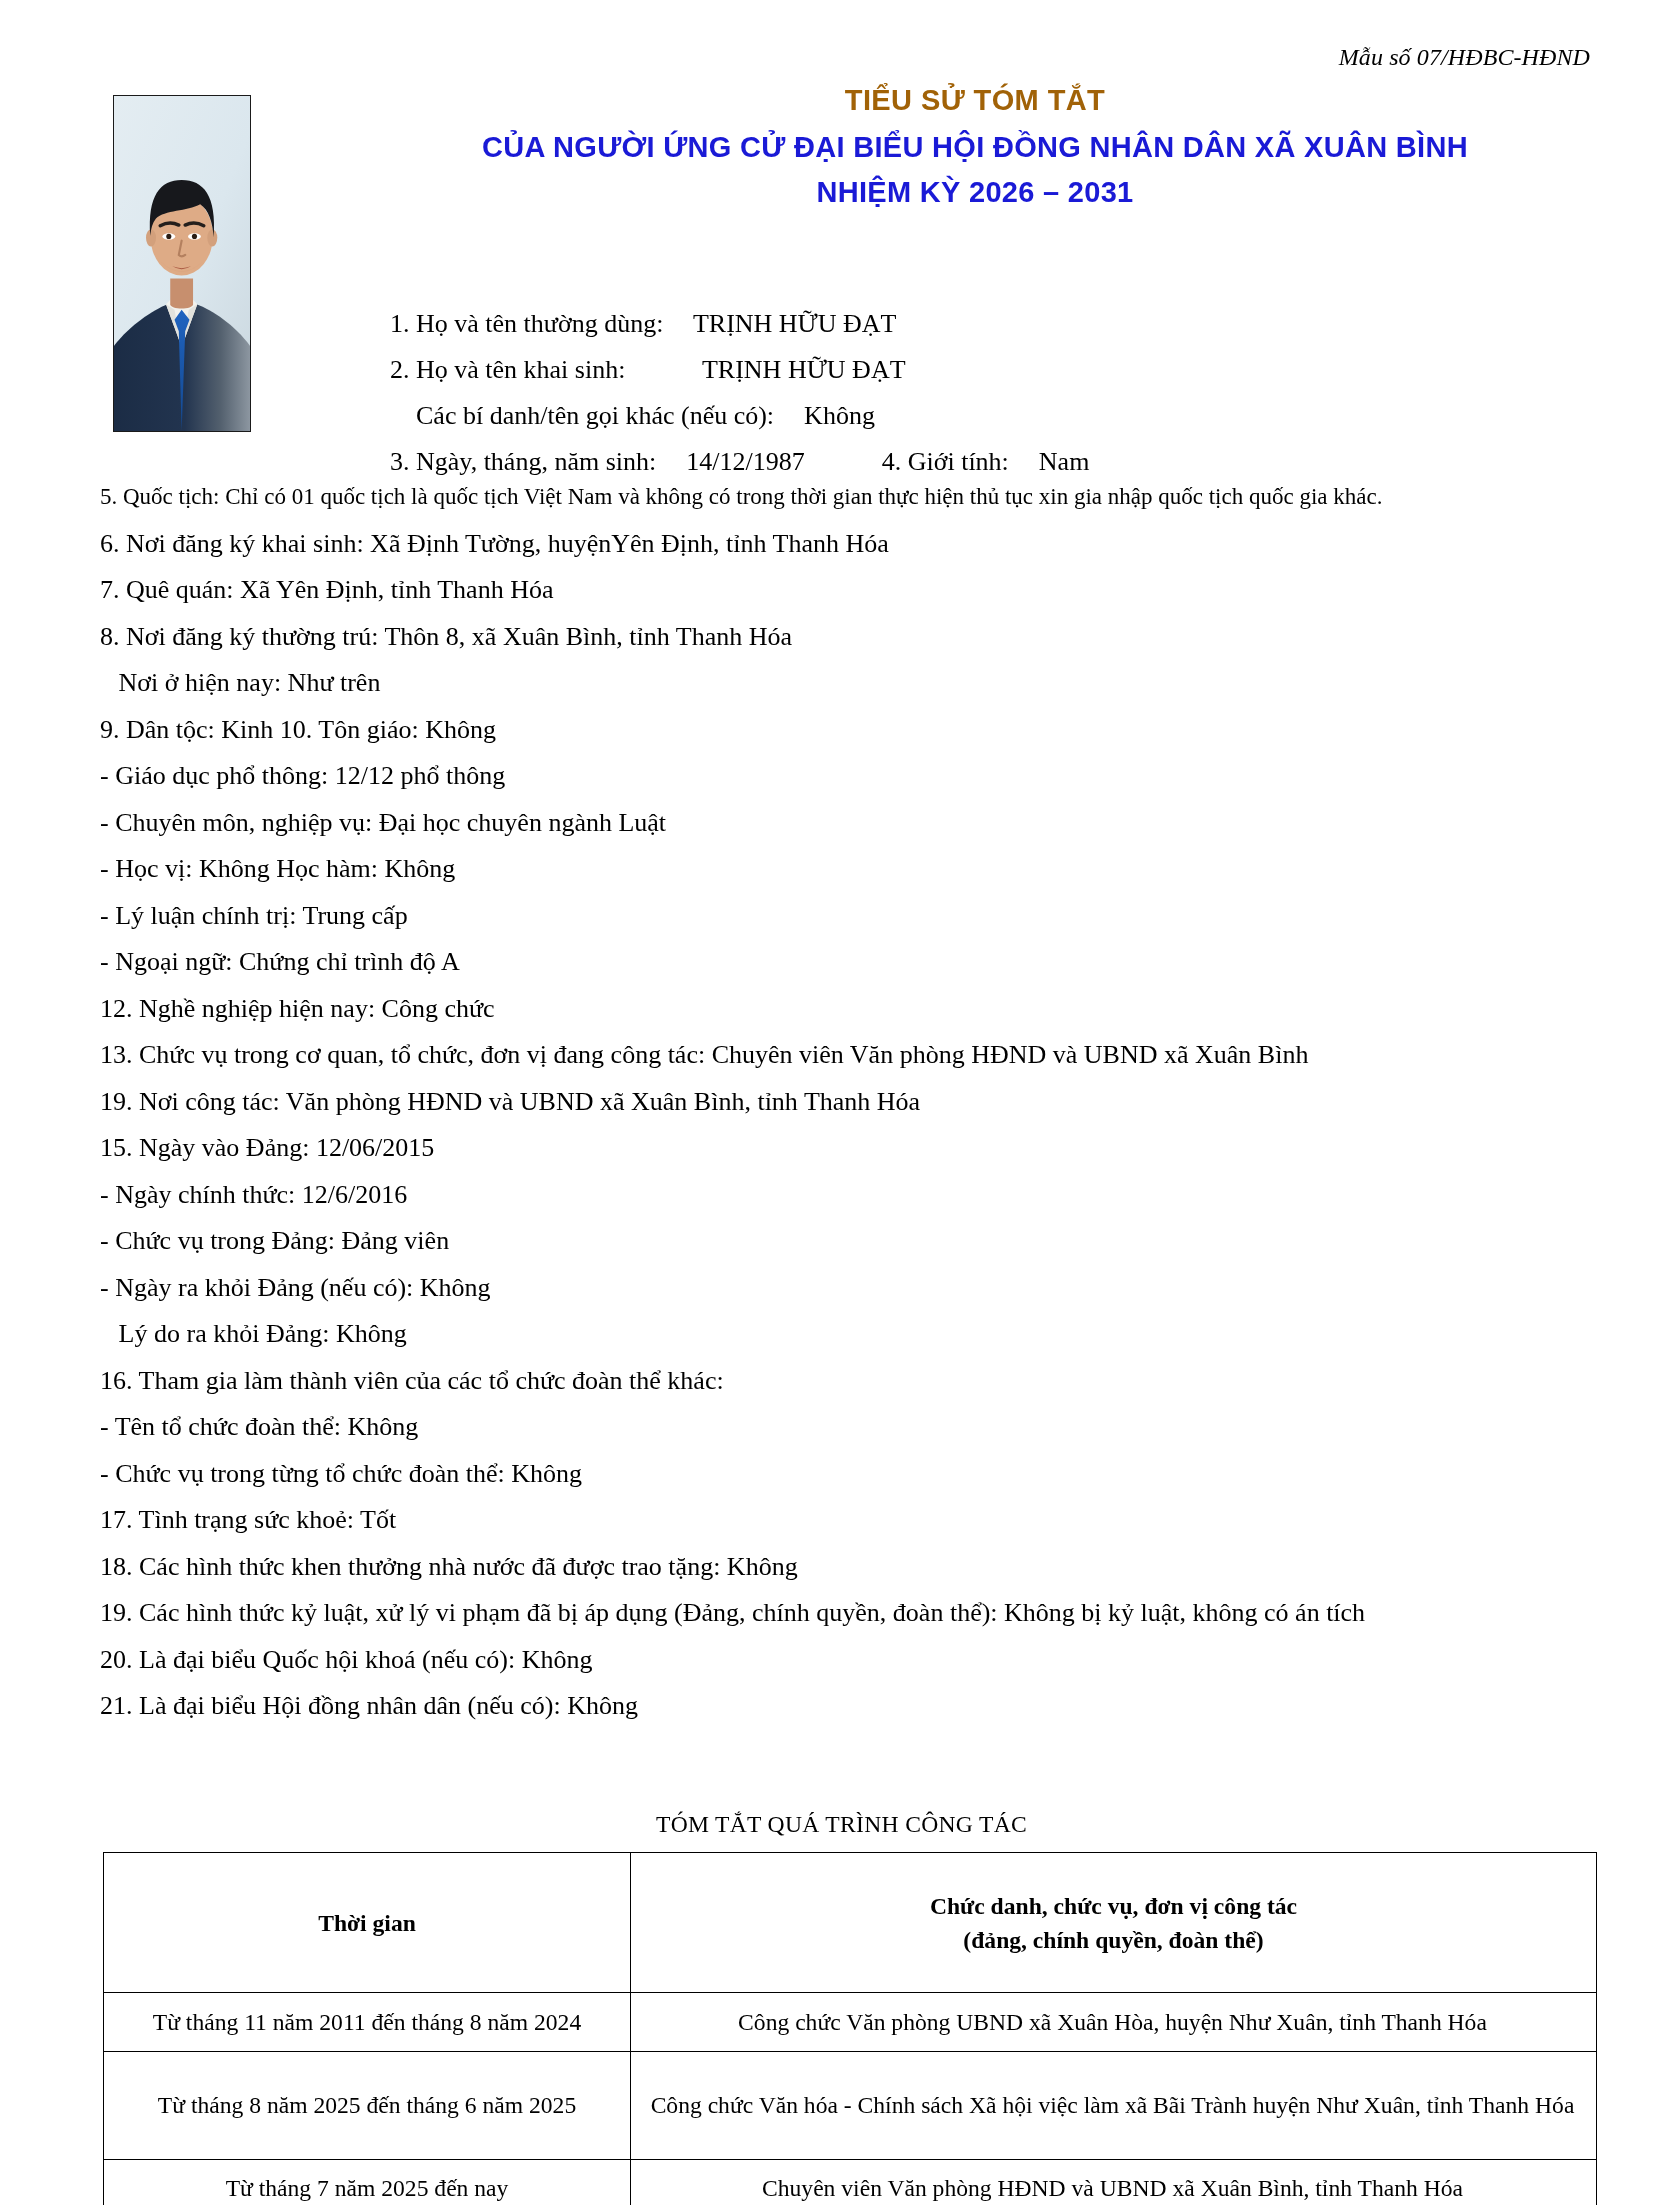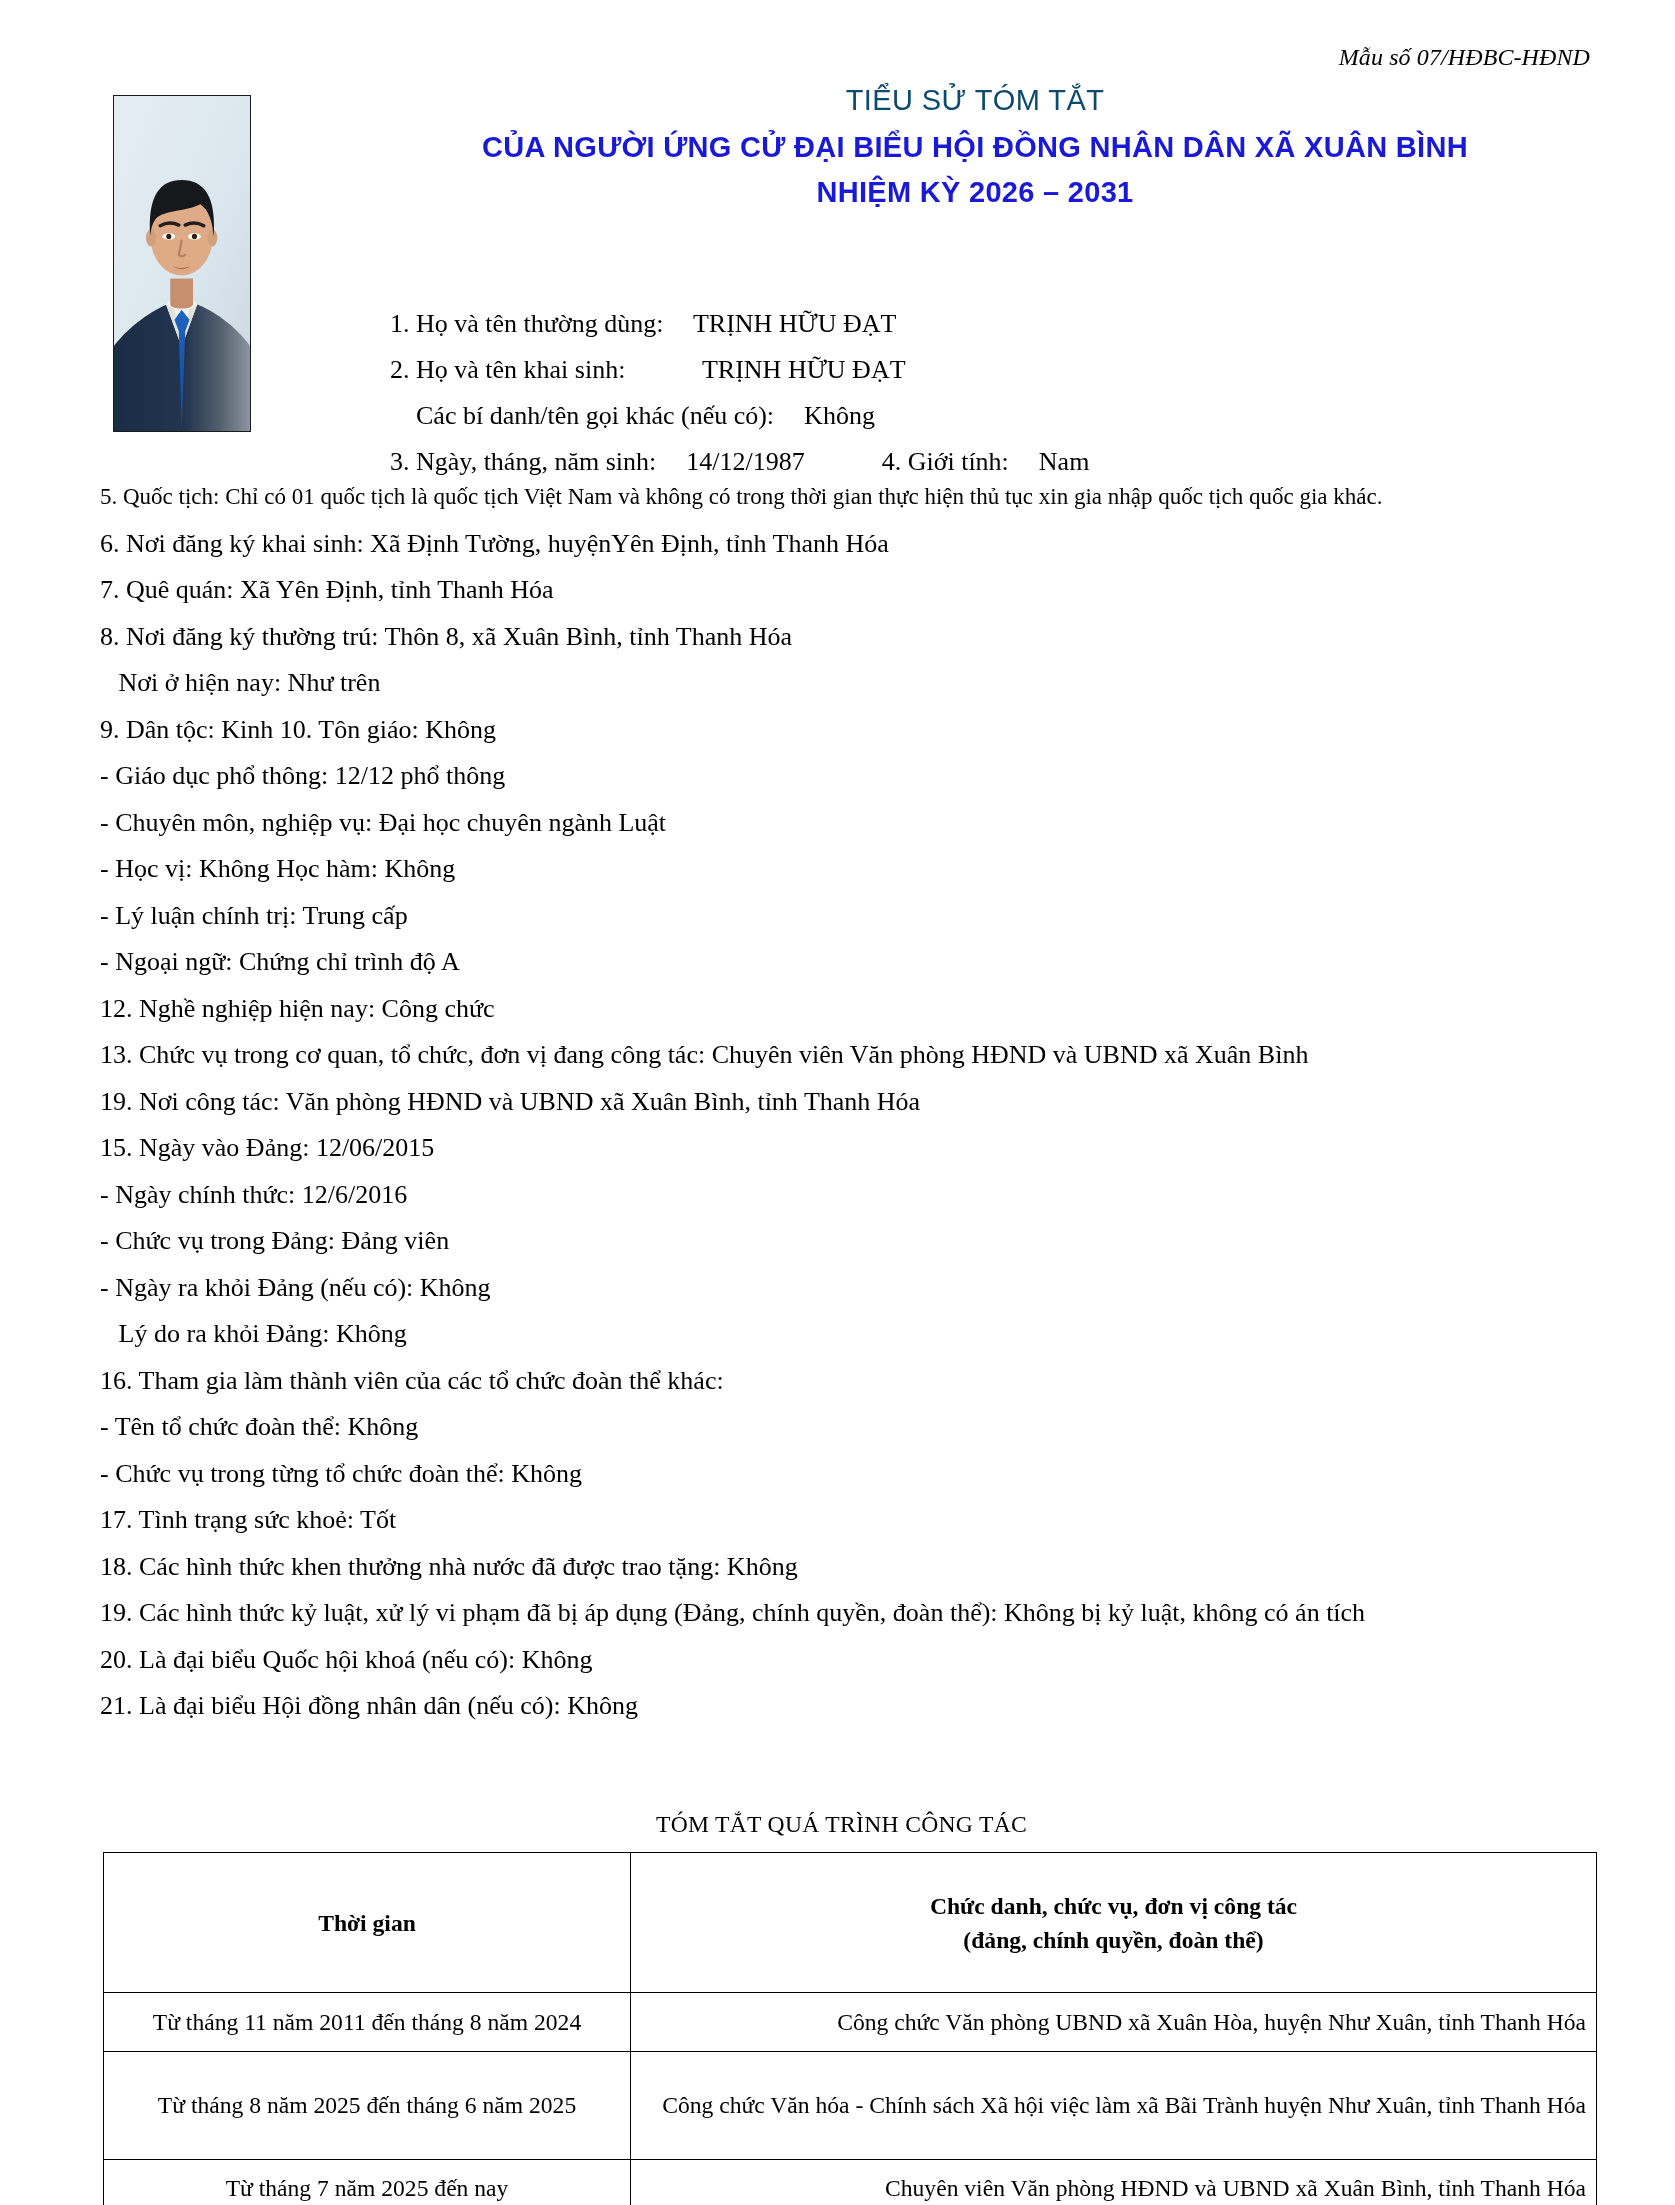--- a/index.html
+++ b/index.html
@@ -39,22 +39,22 @@
   
   .titles {
     position: absolute;
     left: 373px;
     top: 82px;
     width: 1204px;
     text-align: center;
     font-family: "Liberation Sans", "DejaVu Sans", sans-serif;
   }
   .title-red {
-    color: #0c4a6e;
-    font-weight: normal;
+    color: #a16207;
+    font-weight: bold;
     font-size: 29px;
     line-height: 37px;
     letter-spacing: 0.4px;
   }
   .title-blue-main {
     color: #1a1ad6;
     font-weight: bold;
     font-size: 29px;
     line-height: 39px;
     letter-spacing: 0.3px;
@@ -143,21 +143,21 @@
   }
   table.career th {
     text-align: center;
     font-weight: bold;
     line-height: 34px;
   }
   table.career .col-time { width: 527px; }
   table.career .head-row th { height: 125px; }
   table.career tbody td { height: 43px; }
   table.career tbody tr.tall td { height: 93px; }
-  table.career td.cell-desc { text-align: right; padding-left: 8px; }
+  table.career td.cell-desc { text-align: center; padding-left: 8px; }
 </style>
 </head>
 <body>
 
 <div class="page">
 
   <div class="form-code">Mẫu số 07/HĐBC-HĐND</div>
 
   <div class="photo-frame">
     <svg class="photo-svg" viewBox="0 0 193 470" preserveAspectRatio="xMidYMid slice">

